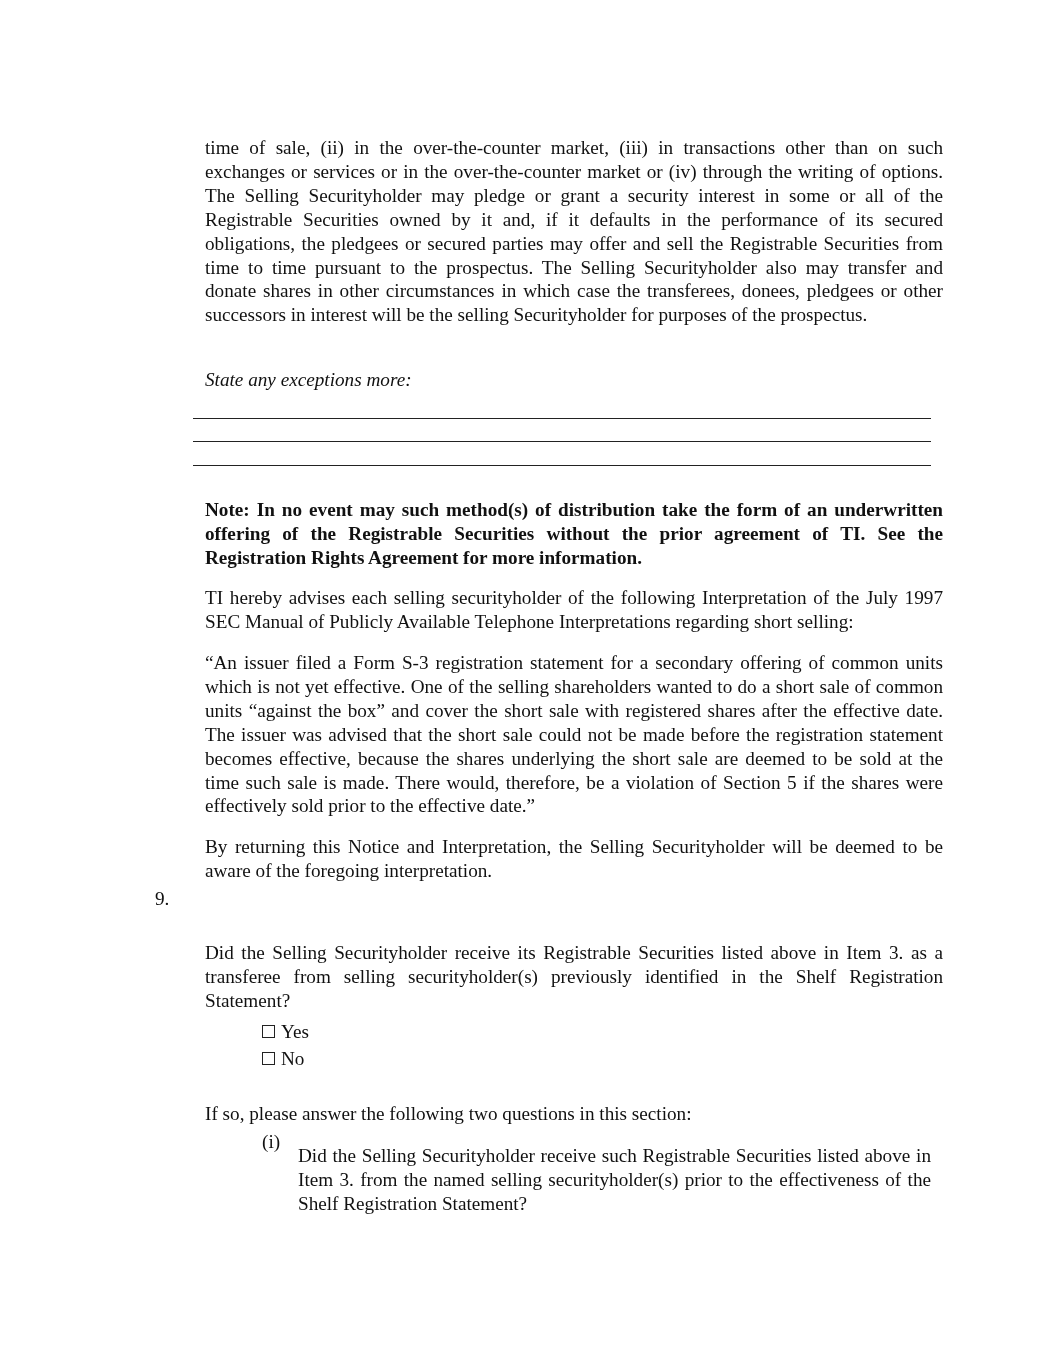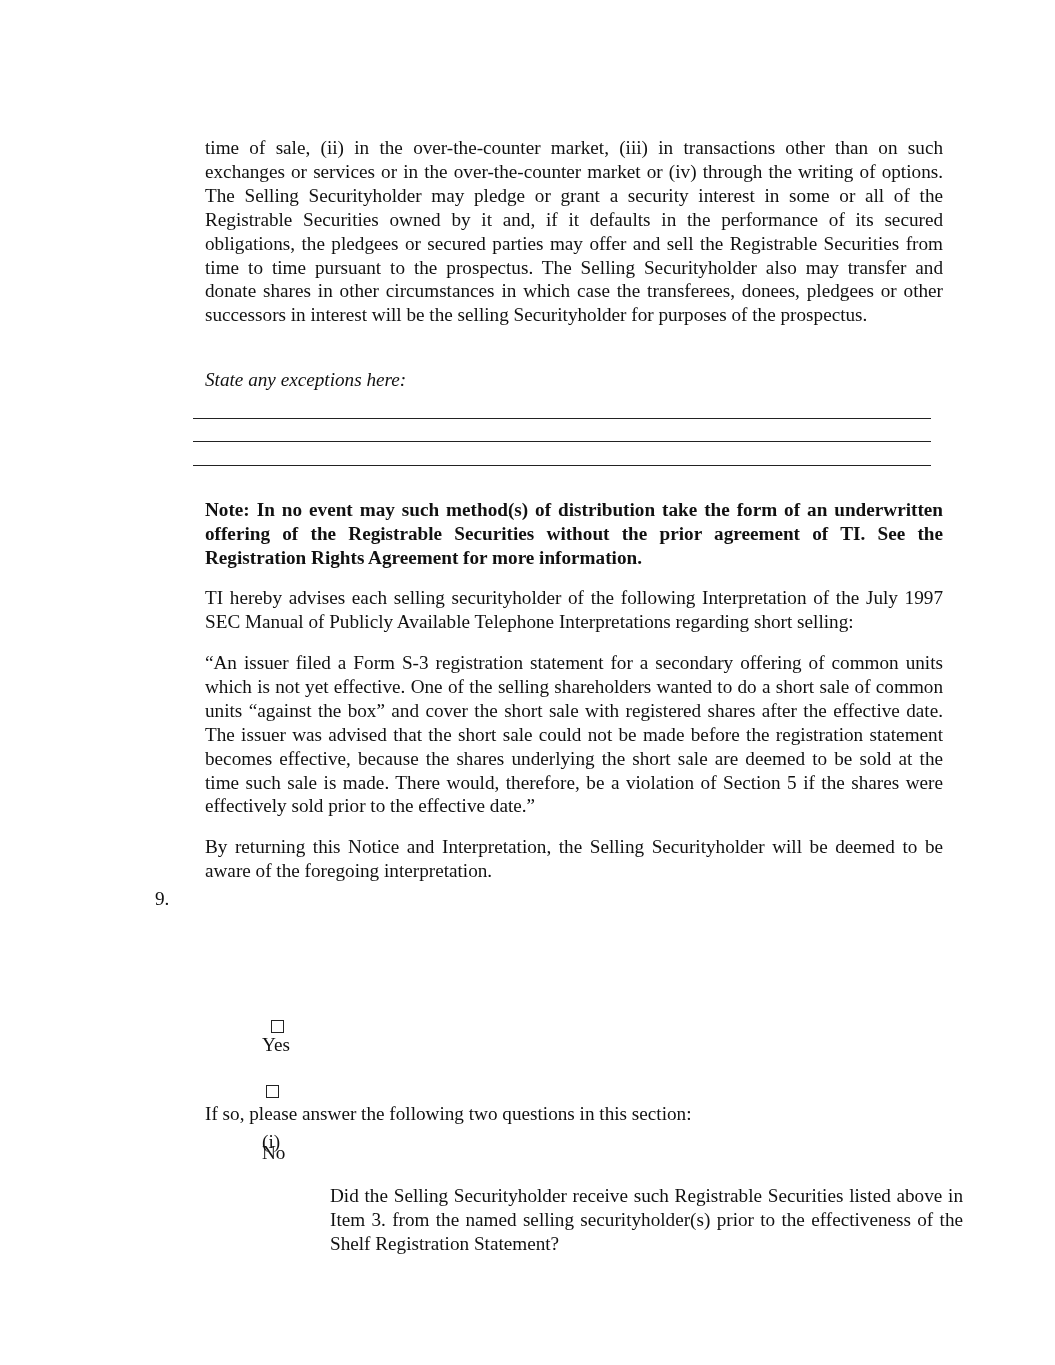--- a/index.html
+++ b/index.html
@@ -7,56 +7,57 @@
   .page {
     position: absolute; left: 0; top: 0; width: 1055px; height: 1365px;
     font-family: "Liberation Serif", "DejaVu Serif", serif;
     font-size: 19.2px; line-height: 23.9px; color: #111111;
   }
   .block { position: absolute; left: 193px; width: 738px; margin: 12px; text-align: justify; }
   .italic { font-style: italic; }
   .bold { font-weight: bold; }
   .rule { position: absolute; left: 193px; width: 738px; height: 0; border-top: 1.4px solid #222; }
   .num { position: absolute; left: 155px; }
-  .check-row { position: absolute; left: 262px; display: flex; align-items: flex-end; flex-direction: column; }
+  .check-row { position: absolute; left: 262px; display: flex; align-items: center; }
   .box { display: inline-block; width: 13px; height: 13px; border: 1.3px solid #222; margin-right: 6px; box-sizing: border-box; }
   .sub-label { position: absolute; left: 262px; }
   .sub-text { position: absolute; left: 298px; width: 633px; text-align: justify; margin: 0; }
 </style>
 </head>
 <body>
 
 <div class="page">
 
   <p class="block" style="top:124px;">time of sale, (ii) in the over-the-counter market, (iii) in transactions other than on such exchanges or services or in the over-the-counter market or (iv) through the writing of options. The Selling Securityholder may pledge or grant a security interest in some or all of the Registrable Securities owned by it and, if it defaults in the performance of its secured obligations, the pledgees or secured parties may offer and sell the Registrable Securities from time to time pursuant to the prospectus. The Selling Securityholder also may transfer and donate shares in other circumstances in which case the transferees, donees, pledgees or other successors in interest will be the selling Securityholder for purposes of the prospectus.</p>
 
-  <p class="block italic" style="top:356px;">State any exceptions here:</p>
+  <p class="block italic" style="top:356px;">State any exceptions more:</p>
 
   <div class="rule" style="top:418px;"></div>
   <div class="rule" style="top:441px;"></div>
   <div class="rule" style="top:465px;"></div>
 
   <p class="block bold" style="top:486px;font-family:Liberation Serif, serif;">Note: In no event may such method(s) of distribution take the form of an underwritten offering of the Registrable Securities without the prior agreement of TI. See the Registration Rights Agreement for more information.</p>
 
   <p class="block" style="top:574px;">TI hereby advises each selling securityholder of the following Interpretation of the July 1997 SEC Manual of Publicly Available Telephone Interpretations regarding short selling:</p>
 
   <p class="block" style="top:639px;">“An issuer filed a Form S-3 registration statement for a secondary offering of common units which is not yet effective. One of the selling shareholders wanted to do a short sale of common units “against the box” and cover the short sale with registered shares after the effective date. The issuer was advised that the short sale could not be made before the registration statement becomes effective, because the shares underlying the short sale are deemed to be sold at the time such sale is made. There would, therefore, be a violation of Section 5 if the shares were effectively sold prior to the effective date.”</p>
 
   <p class="block" style="top:823px;">By returning this Notice and Interpretation, the Selling Securityholder will be deemed to be aware of the foregoing interpretation.</p>
 
   <span class="num" style="top:887px;">9.</span>
 
+  <p class="block" style="top:929px;">Did the Selling Securityholder receive its Registrable Securities listed above in Item 3. as a transferee from selling securityholder(s) previously identified in the Shelf Registration Statement?</p>
 
   <div class="check-row" style="top:1020px;">
     <span class="box"></span>
     <span>Yes</span>
   </div>
-  <div class="check-row" style="top:1085px;gap:43px;">
+  <div class="check-row" style="top:1047px;">
     <span class="box"></span>
     <span>No</span>
   </div>
 
   <p class="block" style="top:1090px;">If so, please answer the following two questions in this section:</p>
 
   <span class="sub-label" style="top:1130px;">(i)</span>
-  <p class="sub-text" style="top:1184px;margin-left:32px;">Did the Selling Securityholder receive such Registrable Securities listed above in Item 3. from the named selling securityholder(s) prior to the effectiveness of the Shelf Registration Statement?</p>
+  <p class="sub-text" style="top:1144px;">Did the Selling Securityholder receive such Registrable Securities listed above in Item 3. from the named selling securityholder(s) prior to the effectiveness of the Shelf Registration Statement?</p>
 
 </div>
 
 </body></html>

